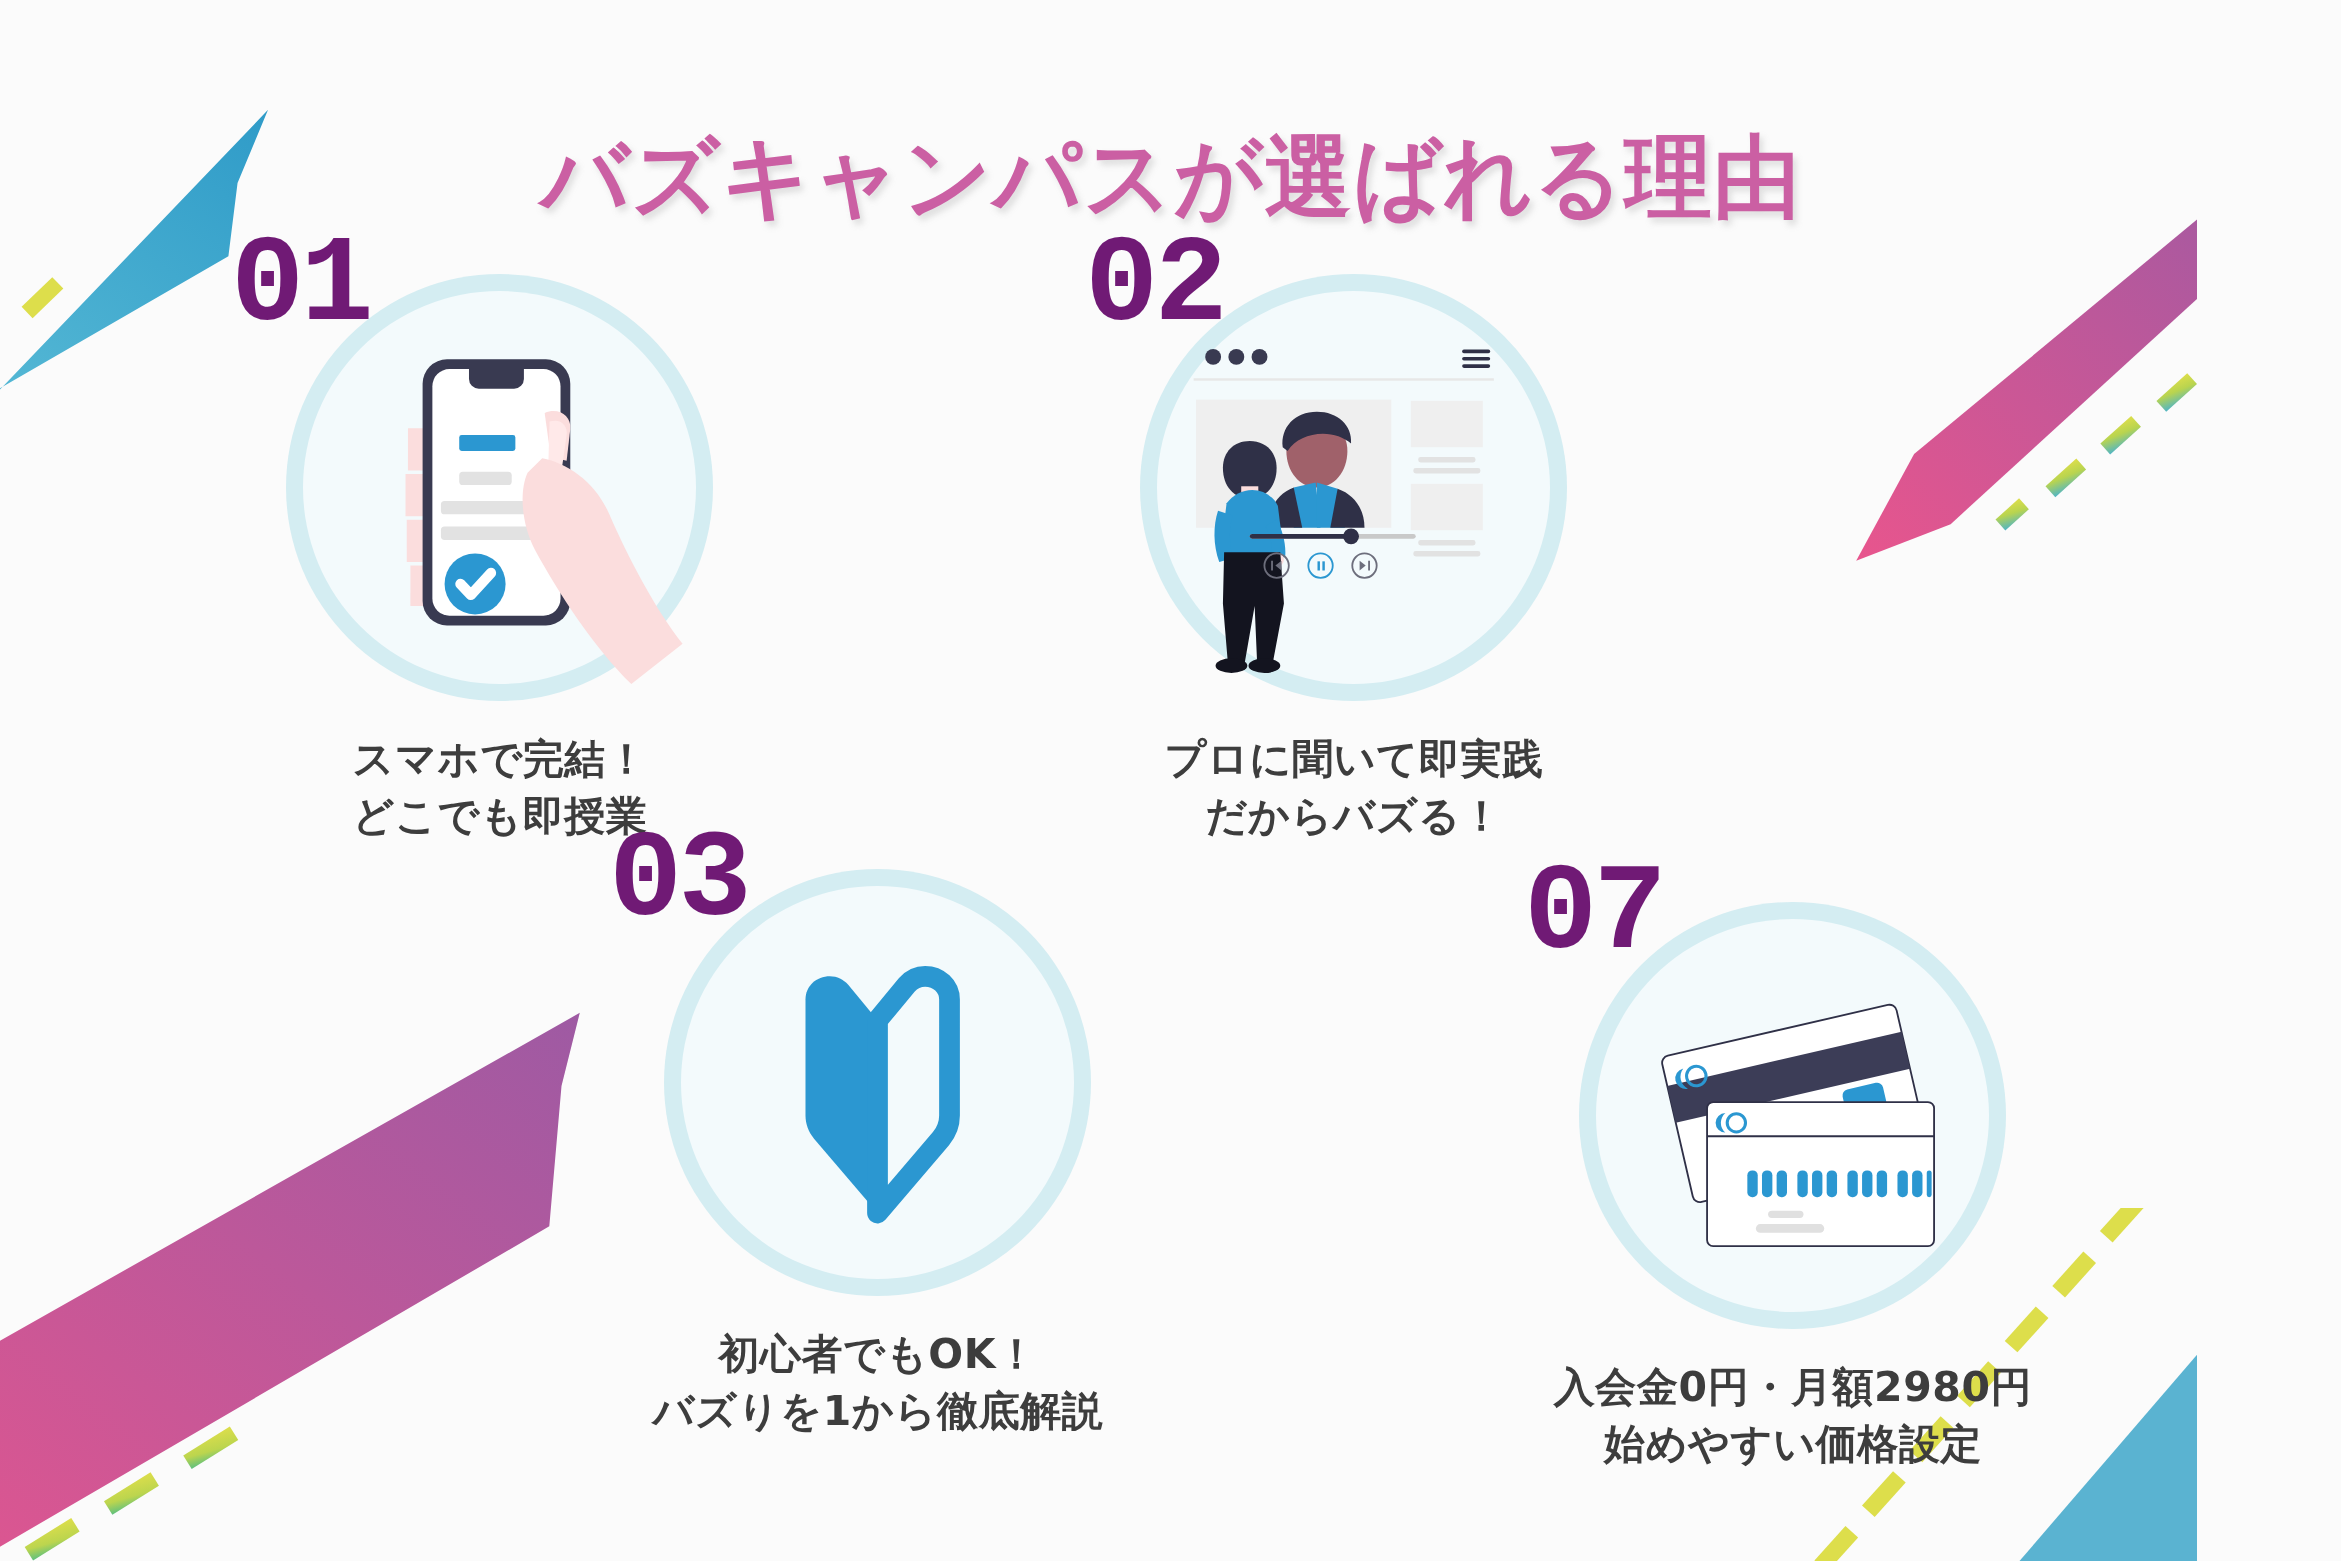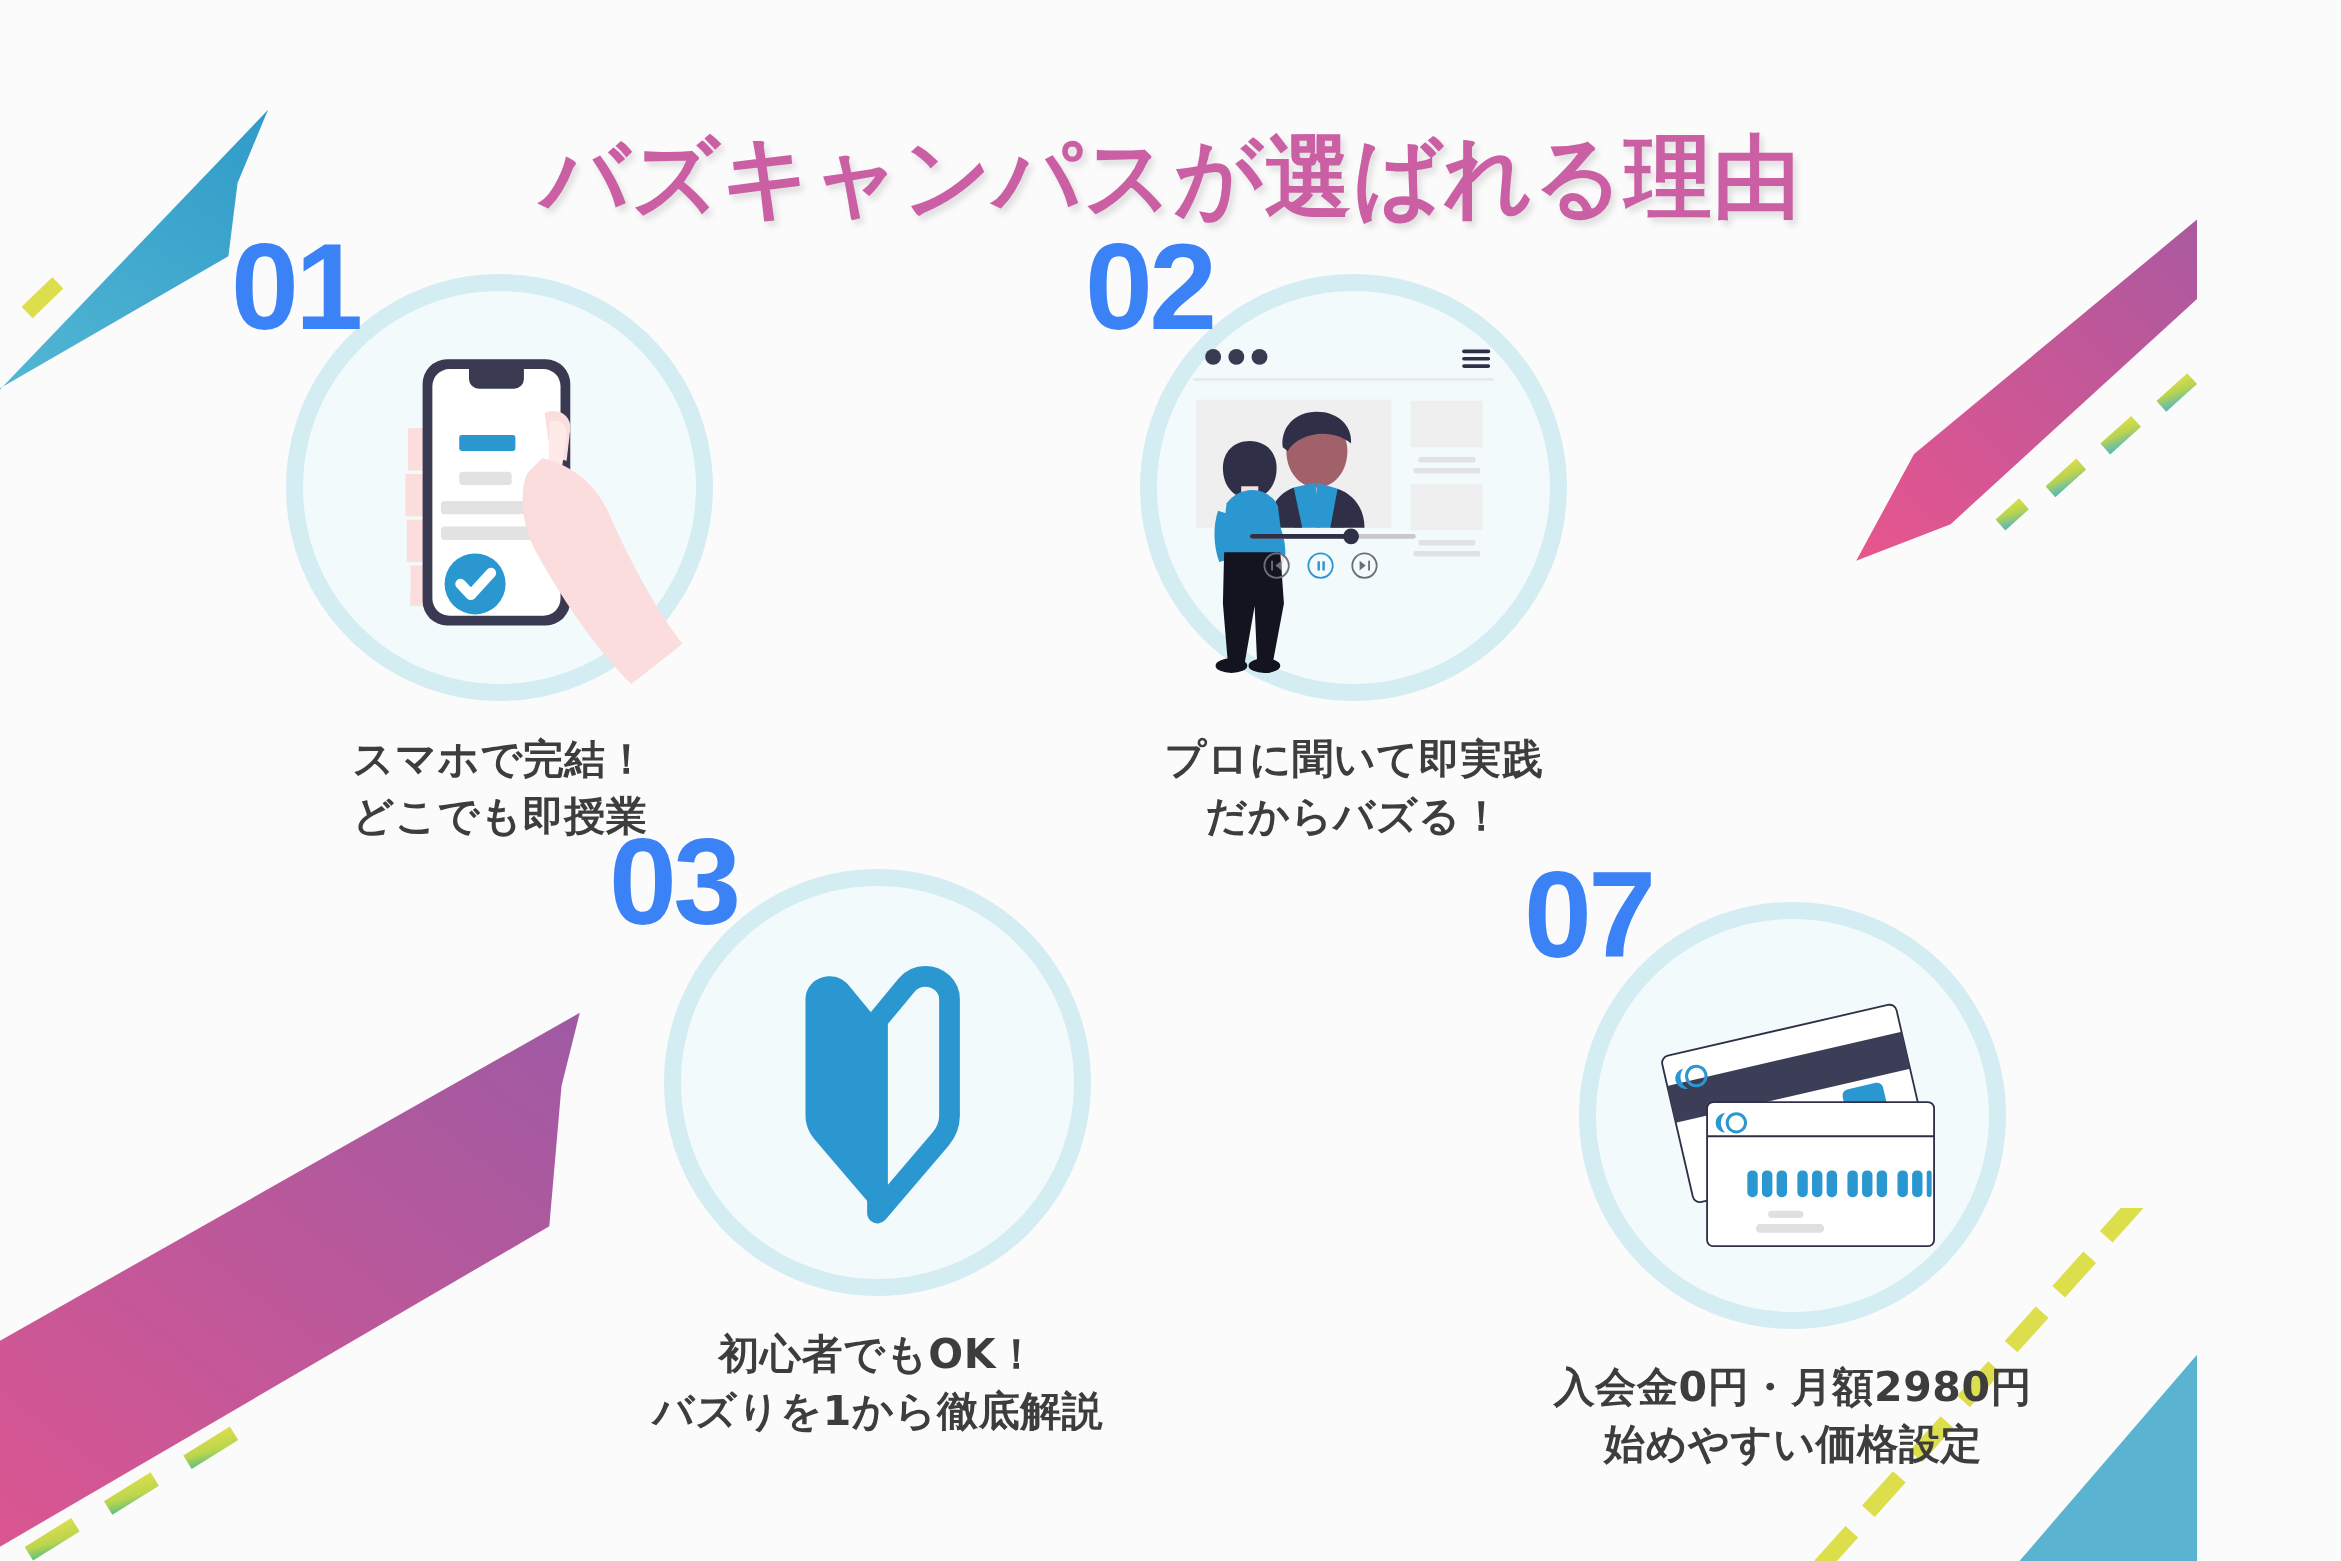--- a/index.html
+++ b/index.html
@@ -46,25 +46,25 @@
     border-radius:50%;
     background:#D4EDF2;
   }
   .circle-inner{
     position:absolute;left:35px;top:35px;width:393px;height:393px;
     border-radius:50%;
     background:#F3FAFC;
   }
   .num{
     position:absolute;left:-37px;top:-30.5px;
-    font-family:Liberation Sans, sans-serif;
+    font-family:Liberation Mono, monospace;
     font-weight:700;
     font-size:122px;
     line-height:1;
-    color:#3b82f6;
+    color:#701a75;
     letter-spacing:-3.7px;
     z-index:5;
     -webkit-font-smoothing:antialiased;
   }
   .illo{position:absolute;left:35px;top:35px;width:393px;height:393px;z-index:3;}
 
   .caption{
     margin-top:11px;
     text-align:center;
     font-family:"DejaVu Sans","Liberation Sans",sans-serif;

